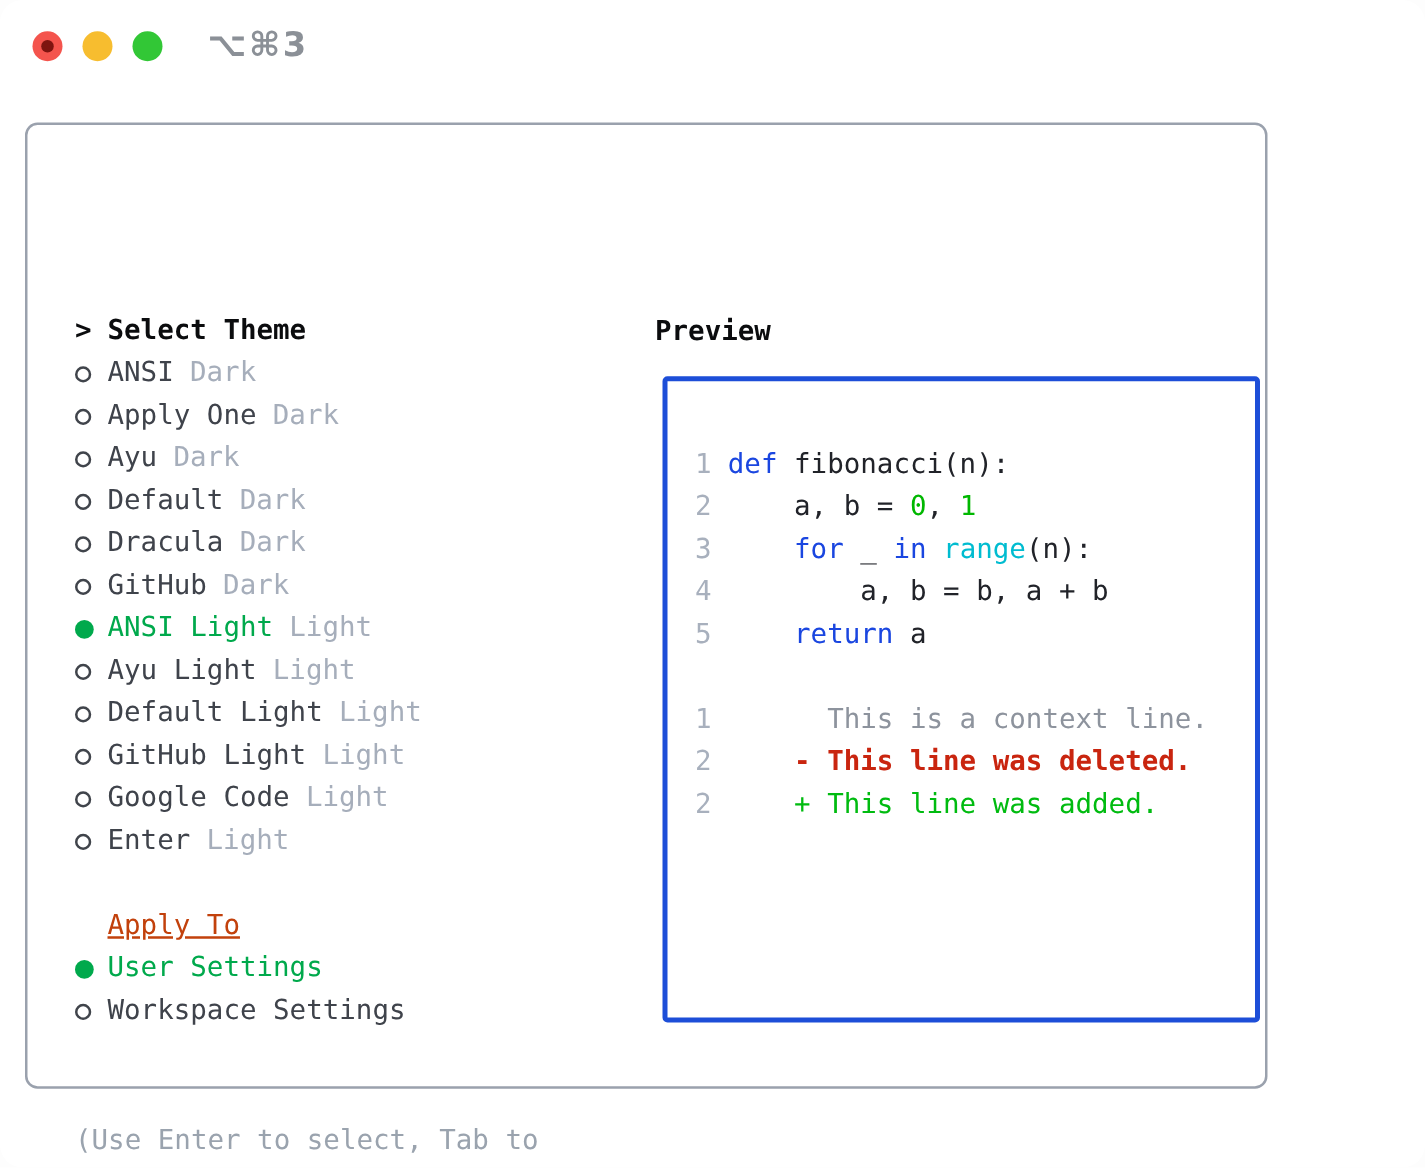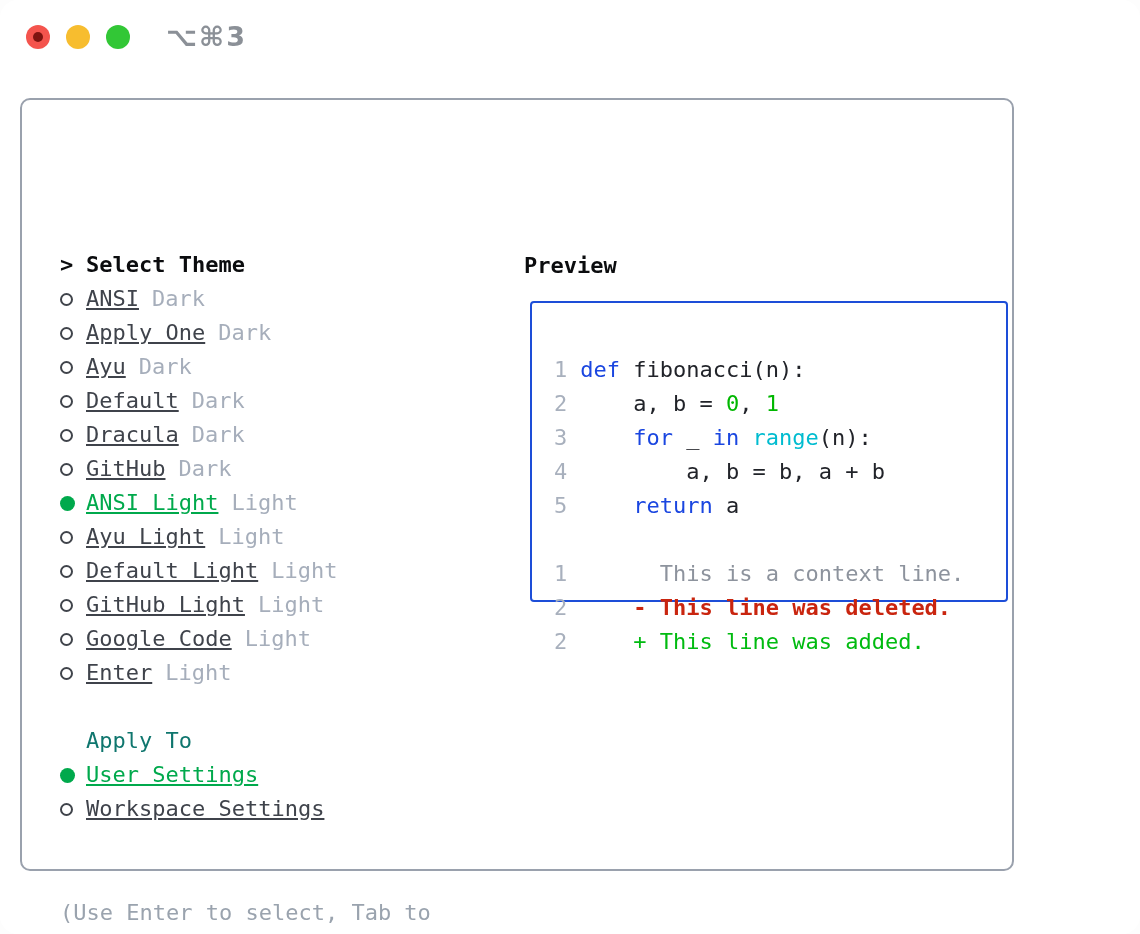--- a/index.html
+++ b/index.html
@@ -31,40 +31,40 @@
     position:absolute; left:20px; top:98px; width:994px; height:773px;
     border:2px solid #9aa1ad; border-radius:10px; background:#fff;
   }
 
   
   .left-col { position:absolute; left:38px; top:148px; font-size:22px; line-height:34px; }
   .row { display:flex; align-items:center; height:34px; white-space:pre; }
   .gap-row { height:34px; }
   .cell-prefix { display:inline-block; width:26px; font-weight:700; color:#0b0c0e; }
   .hdr { font-weight:700; color:#0b0c0e; }
-  .subhdr { font-weight:400; color:#0f766e; }
+  .subhdr { font-weight:400; color:#c2410c;text-decoration:underline; }
   .bullet { width:13px; height:13px; border:2px solid #40444b; border-radius:50%;
             margin-right:13px; flex:0 0 13px; }
   .bullet.filled { width:15px; height:15px; flex:0 0 15px; margin-right:11px;
                    border:none; background:var(--accent-green); }
-  .nm { color:#3f434b;text-decoration:underline; }
+  .nm { color:#3f434b; }
   .row.selected .nm { color:var(--accent-green); }
   .variant { color:#a6aebb; padding-left:13px; }
 
   .hint {
     position:absolute; left:38px; top:760px; width:434px;
     font-size:22px; line-height:34px; color:#9aa3ae;margin-top:36px;
   }
 
   
   .preview-hdr { position:absolute; left:502px; top:148px; height:34px;
                  display:flex; align-items:center;
                  font-size:22px; font-weight:700; color:#0b0c0e; }
-  .preview-box { position:absolute; left:508px; top:201px; width:478px; height:301px;
-                 border:2px solid #1d4ed8; border-radius:4px; background:#fff;padding-left:44px; }
+  .preview-box { position:absolute; left:508px; top:201px; width:478px; height:517px;
+                 border:4px solid #1d4ed8; border-radius:4px; background:#fff;padding-left:44px; }
   .code { position:absolute; left:22px; top:50px; font-size:22px; line-height:34px;
           white-space:pre; }
   .cl { height:34px; }
   .ln { display:inline-block; min-width:13px; padding-right:13px;
         color:var(--line-number-gray); }
   .tok.fg  { color:#212329; }
   .tok.kw  { color:var(--keyword-blue); }
   .tok.fn  { color:var(--function-cyan); }
   .tok.lit { color:var(--literal-green); }
   .tok.ctx { color:var(--context-gray); }

